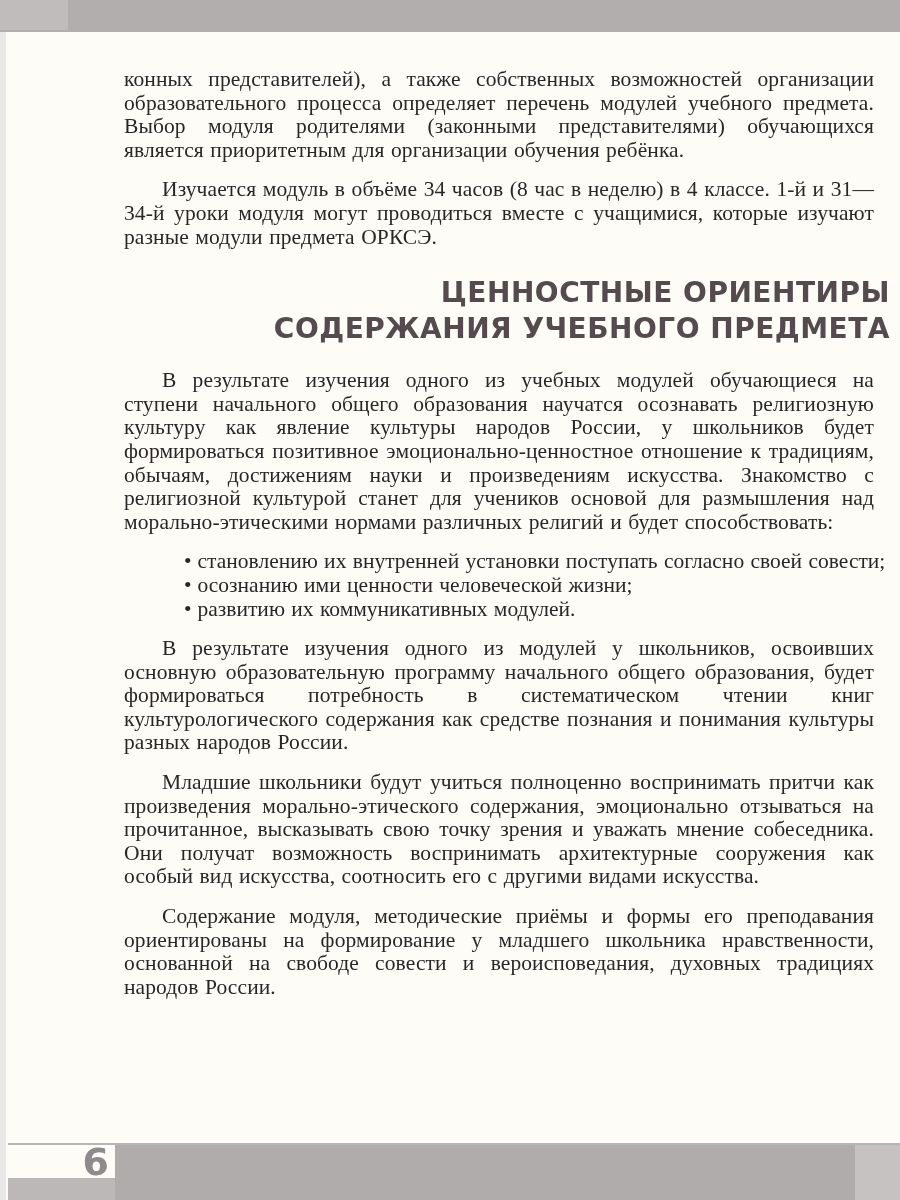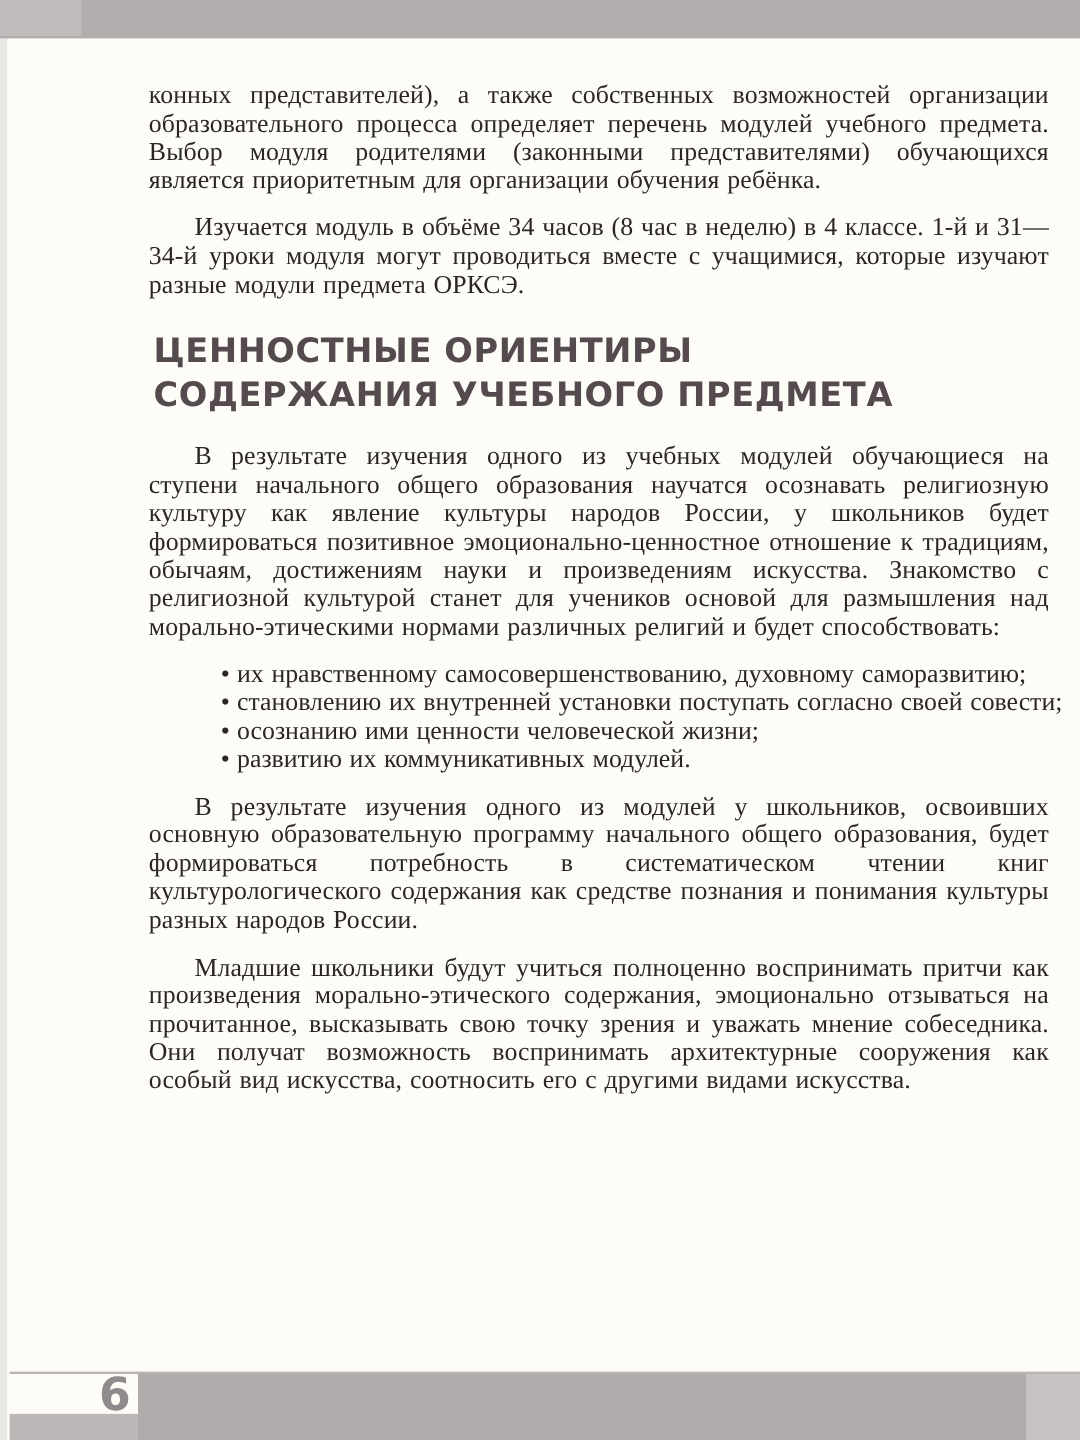--- a/index.html
+++ b/index.html
@@ -48,21 +48,21 @@
     letter-spacing: 0.1px;
     word-spacing: 1px;
   }
   .para.indent {
     text-indent: 38px;
   }
   .heading {
     font-family: "DejaVu Sans", "Liberation Sans", sans-serif;
     font-weight: bold;
     color: #554b4e;
-    text-align: left;
+    text-align: right;
     font-size: 28px;
     line-height: 36px;
     margin: 26px 0 22px 0;
     letter-spacing: 0.5px;
     padding-left: 20px;
   }
   .heading span {
     display: block;
   }
   .bullet {
@@ -133,28 +133,28 @@
   <p class="para indent">Изучается модуль в объёме 34 часов (8 час в неделю) в 4 классе. 1-й и 31—34-й уроки модуля могут проводиться вместе с учащимися, которые изучают разные модули предмета ОРКСЭ.</p>
 
   <h2 class="heading">
     <span>ЦЕННОСТНЫЕ ОРИЕНТИРЫ</span>
     <span>СОДЕРЖАНИЯ УЧЕБНОГО ПРЕДМЕТА</span>
   </h2>
 
   <p class="para indent">В результате изучения одного из учебных модулей обучающиеся на ступени начального общего образования научатся осознавать религиозную культуру как явление культуры народов России, у школьников будет формироваться позитивное эмоционально-ценностное отношение к традициям, обычаям, достижениям науки и произведениям искусства. Знакомство с религиозной культурой станет для учеников основой для размышления над морально-этическими нормами различных религий и будет способствовать:</p>
 
   <div>
-    <p class="bullet"><span class="dot">•</span><span>их нравственному самосовершенствованию, духовному саморазвитию;</span></p>
     <p class="bullet"><span class="dot">•</span><span>становлению их внутренней установки поступать согласно своей совести;</span></p>
     <p class="bullet"><span class="dot">•</span><span>осознанию ими ценности человеческой жизни;</span></p>
     <p class="bullet"><span class="dot">•</span><span>развитию их коммуникативных модулей.</span></p>
   </div>
 
   <p class="para indent">В результате изучения одного из модулей у школьников, освоивших основную образовательную программу начального общего образования, будет формироваться потребность в систематическом чтении книг культурологического содержания как средстве познания и понимания культуры разных народов России.</p>
   <p class="para indent">Младшие школьники будут учиться полноценно воспринимать притчи как произведения морально-этического содержания, эмоционально отзываться на прочитанное, высказывать свою точку зрения и уважать мнение собеседника. Они получат возможность воспринимать архитектурные сооружения как особый вид искусства, соотносить его с другими видами искусства.</p>
+  <p class="para indent">Содержание модуля, методические приёмы и формы его преподавания ориентированы на формирование у младшего школьника нравственности, основанной на свободе совести и вероисповедания, духовных традициях народов России.</p>
 </div>
 
 <div class="footer-line"></div>
 <div class="footer-bar"></div>
 <div class="footer-bar-right"></div>
 <div class="footer-bottom-left"></div>
 <div class="footer-num-box">
   <span class="page-number">6</span>
 </div>
 

